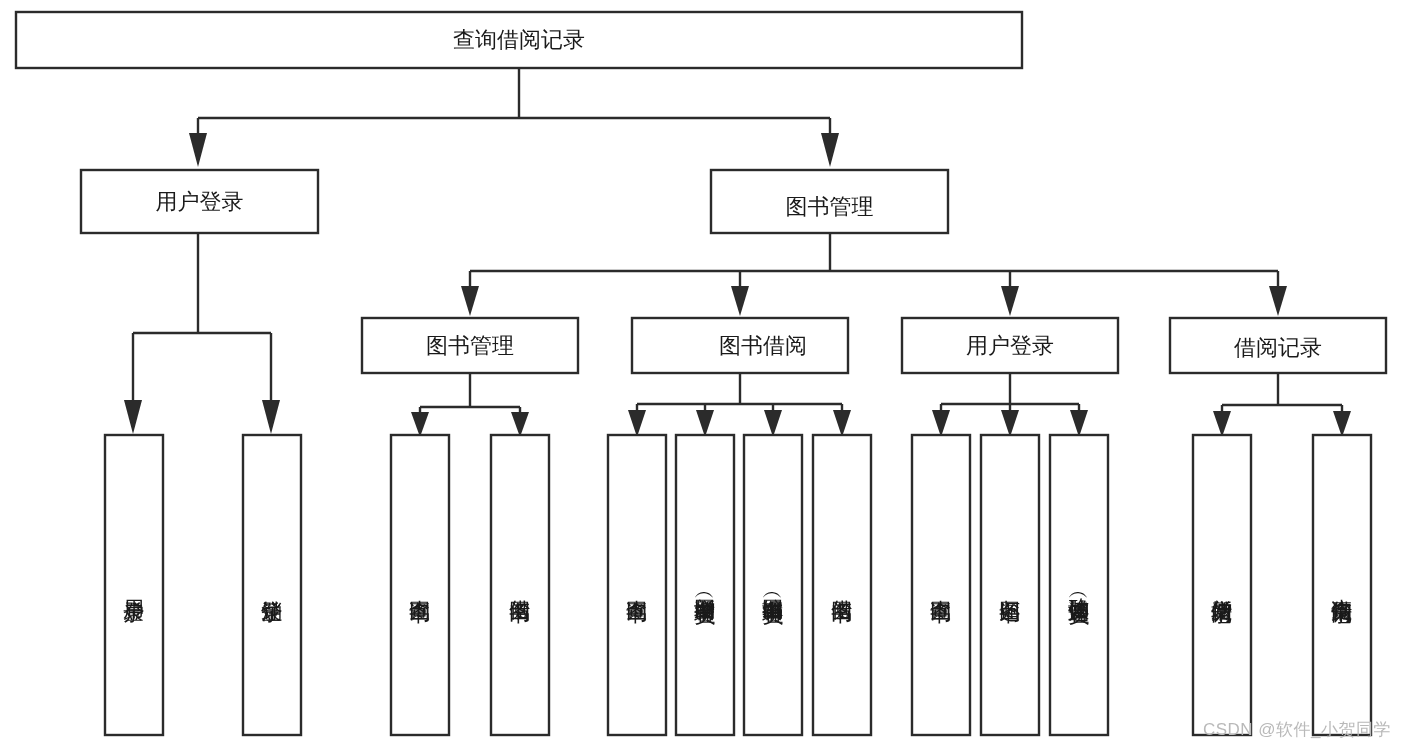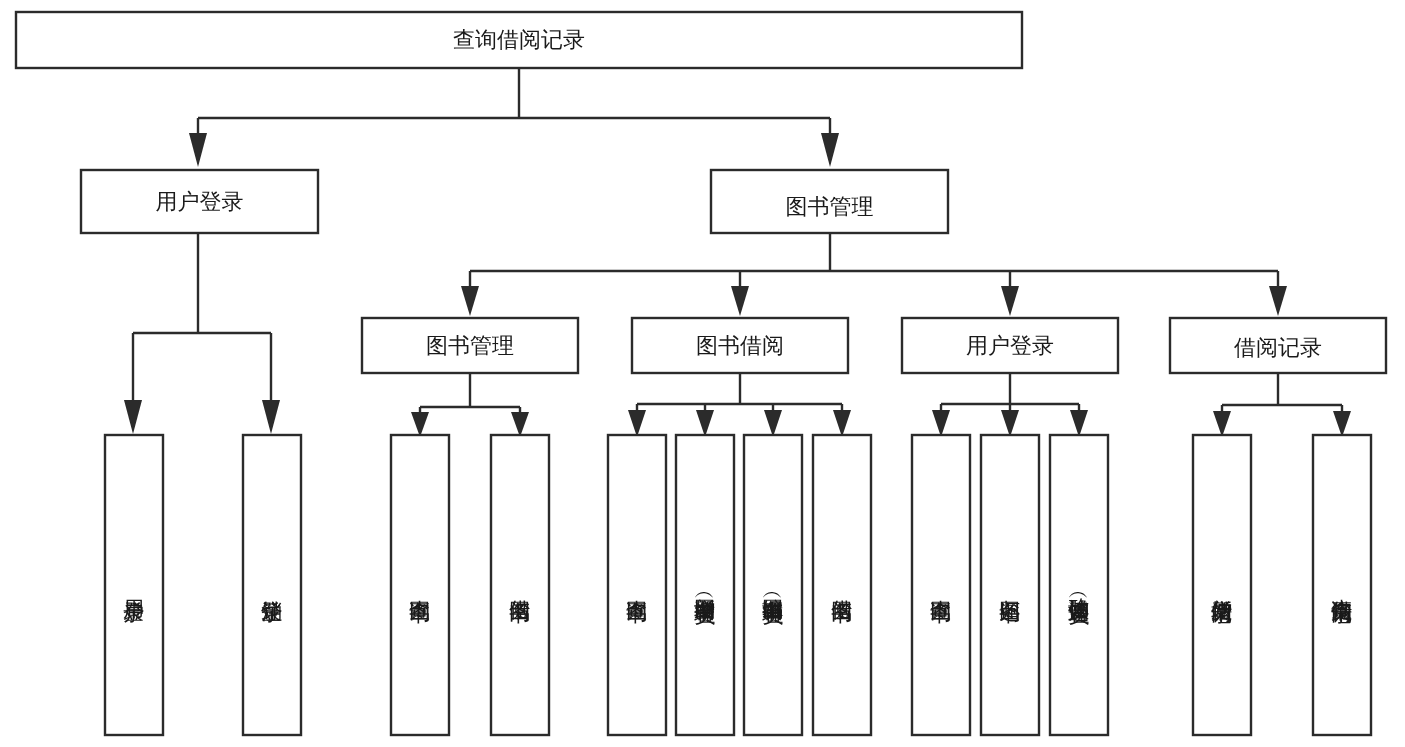--- a/index.html
+++ b/index.html
@@ -188,21 +188,21 @@
   </div>
 
   <div class="hlabel-holder" style="left:711px; top:170px; width:237px; height:73px;">
     <span class="hlabel-text">图书管理</span>
   </div>
 
   <div class="hlabel-holder" style="left:362px; top:318px; width:216px; height:55px;">
     <span class="hlabel-text">图书管理</span>
   </div>
 
-  <div class="hlabel-holder" style="left:632px; top:318px; width:216px; height:55px;">
+  <div class="hlabel-holder" style="left:632px; top:318px; width:216px; height:55px;padding-left:23px;">
     <span class="hlabel-text">图书借阅</span>
   </div>
 
   <div class="hlabel-holder" style="left:902px; top:318px; width:216px; height:55px;">
     <span class="hlabel-text">用户登录</span>
   </div>
 
   <div class="hlabel-holder" style="left:1170px; top:318px; width:216px; height:59px;">
     <span class="hlabel-text">借阅记录</span>
   </div>
@@ -244,14 +244,15 @@
     <span class="vlabel-text">确认归还（管理员）</span>
   </div>
 
   <div class="vlabel-holder" style="left:1193px; top:435px; width:58px; height:300px;">
     <span class="vlabel-text">新增借阅记录</span>
   </div>
   <div class="vlabel-holder" style="left:1313px; top:435px; width:58px; height:300px;">
     <span class="vlabel-text">查询借阅记录</span>
   </div>
 
+  <div class="watermark">CSDN @软件_小贺同学</div>
 
 </div>
 
 </body></html>

